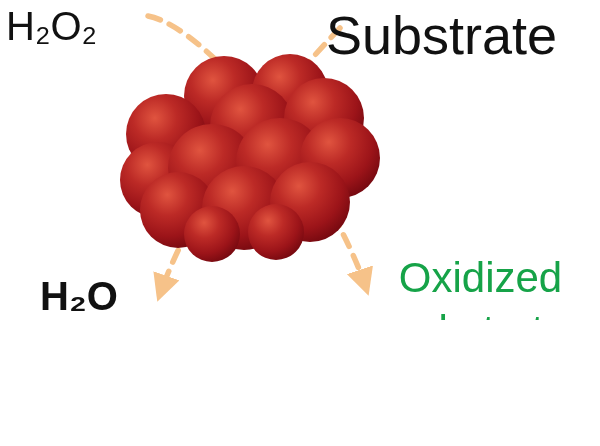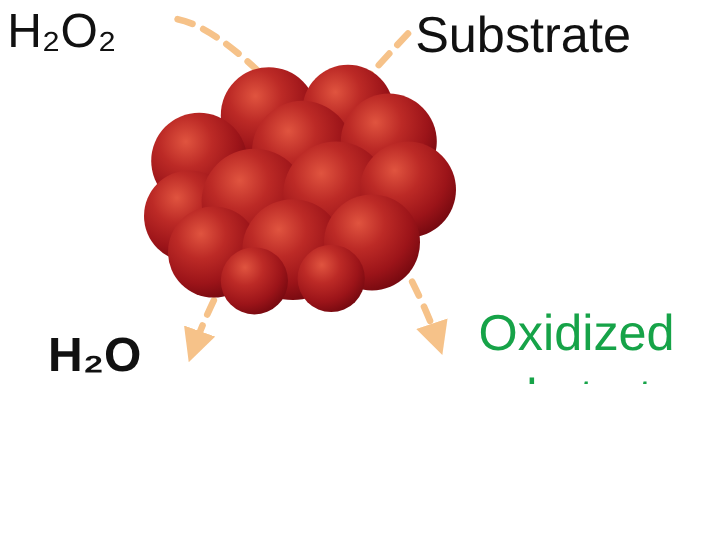--- a/index.html
+++ b/index.html
@@ -21,21 +21,21 @@
   }
   .arrowhead { fill: var(--arrow-sand, #f6c289); }
   .label {
     position: absolute;
     color: var(--label-text, #111111);
     font-size: 40px;
     line-height: 1.1;
     white-space: nowrap;
   }
   .label-h2o2      { left: 6px;   top: 4px; }
-  .label-substrate { left: 346px; top: 6px;  font-size: 42px; }
+  .label-substrate { left: 326px; top: 6px;  font-size: 54px; }
   .label-h2o       { left: 40px;  top: 274px; font-weight: bold; }
   .label-oxidized  {
     left: 378px; top: 252px;
     width: 205px;
     color: var(--product-green, #16a348);
     font-size: 42px;
     line-height: 1.25;
     text-align: center;
     white-space: normal;
   }

